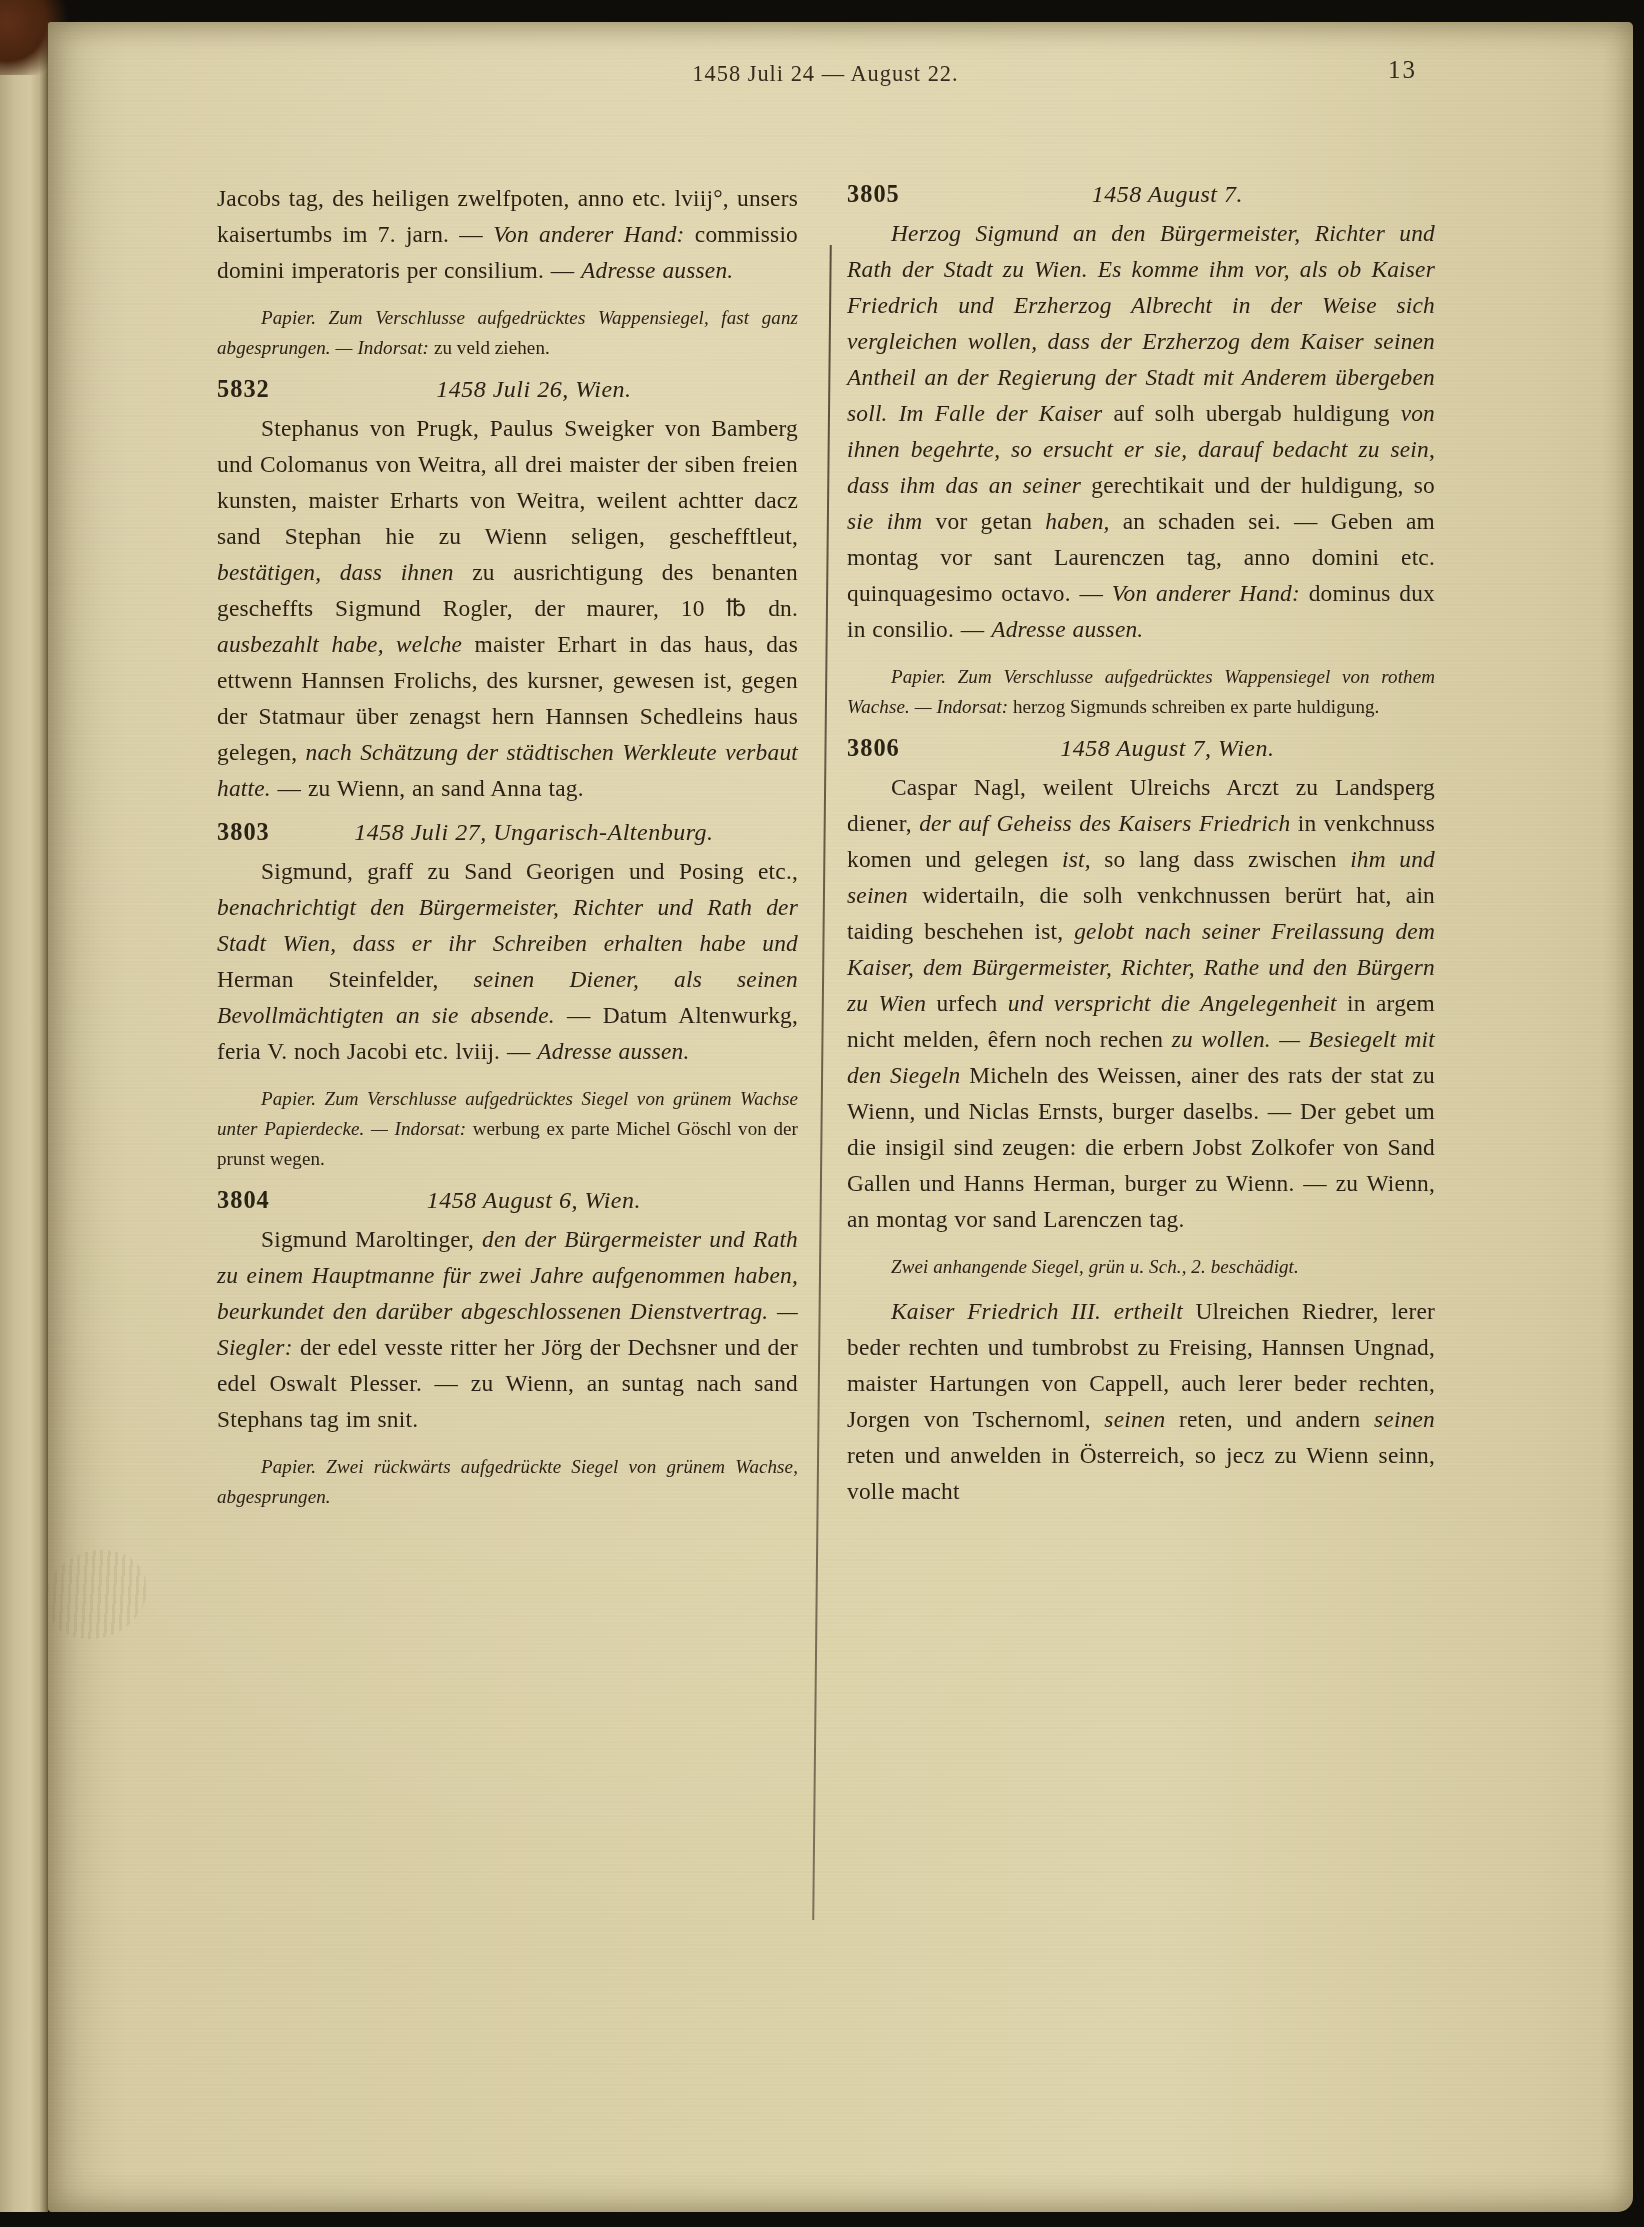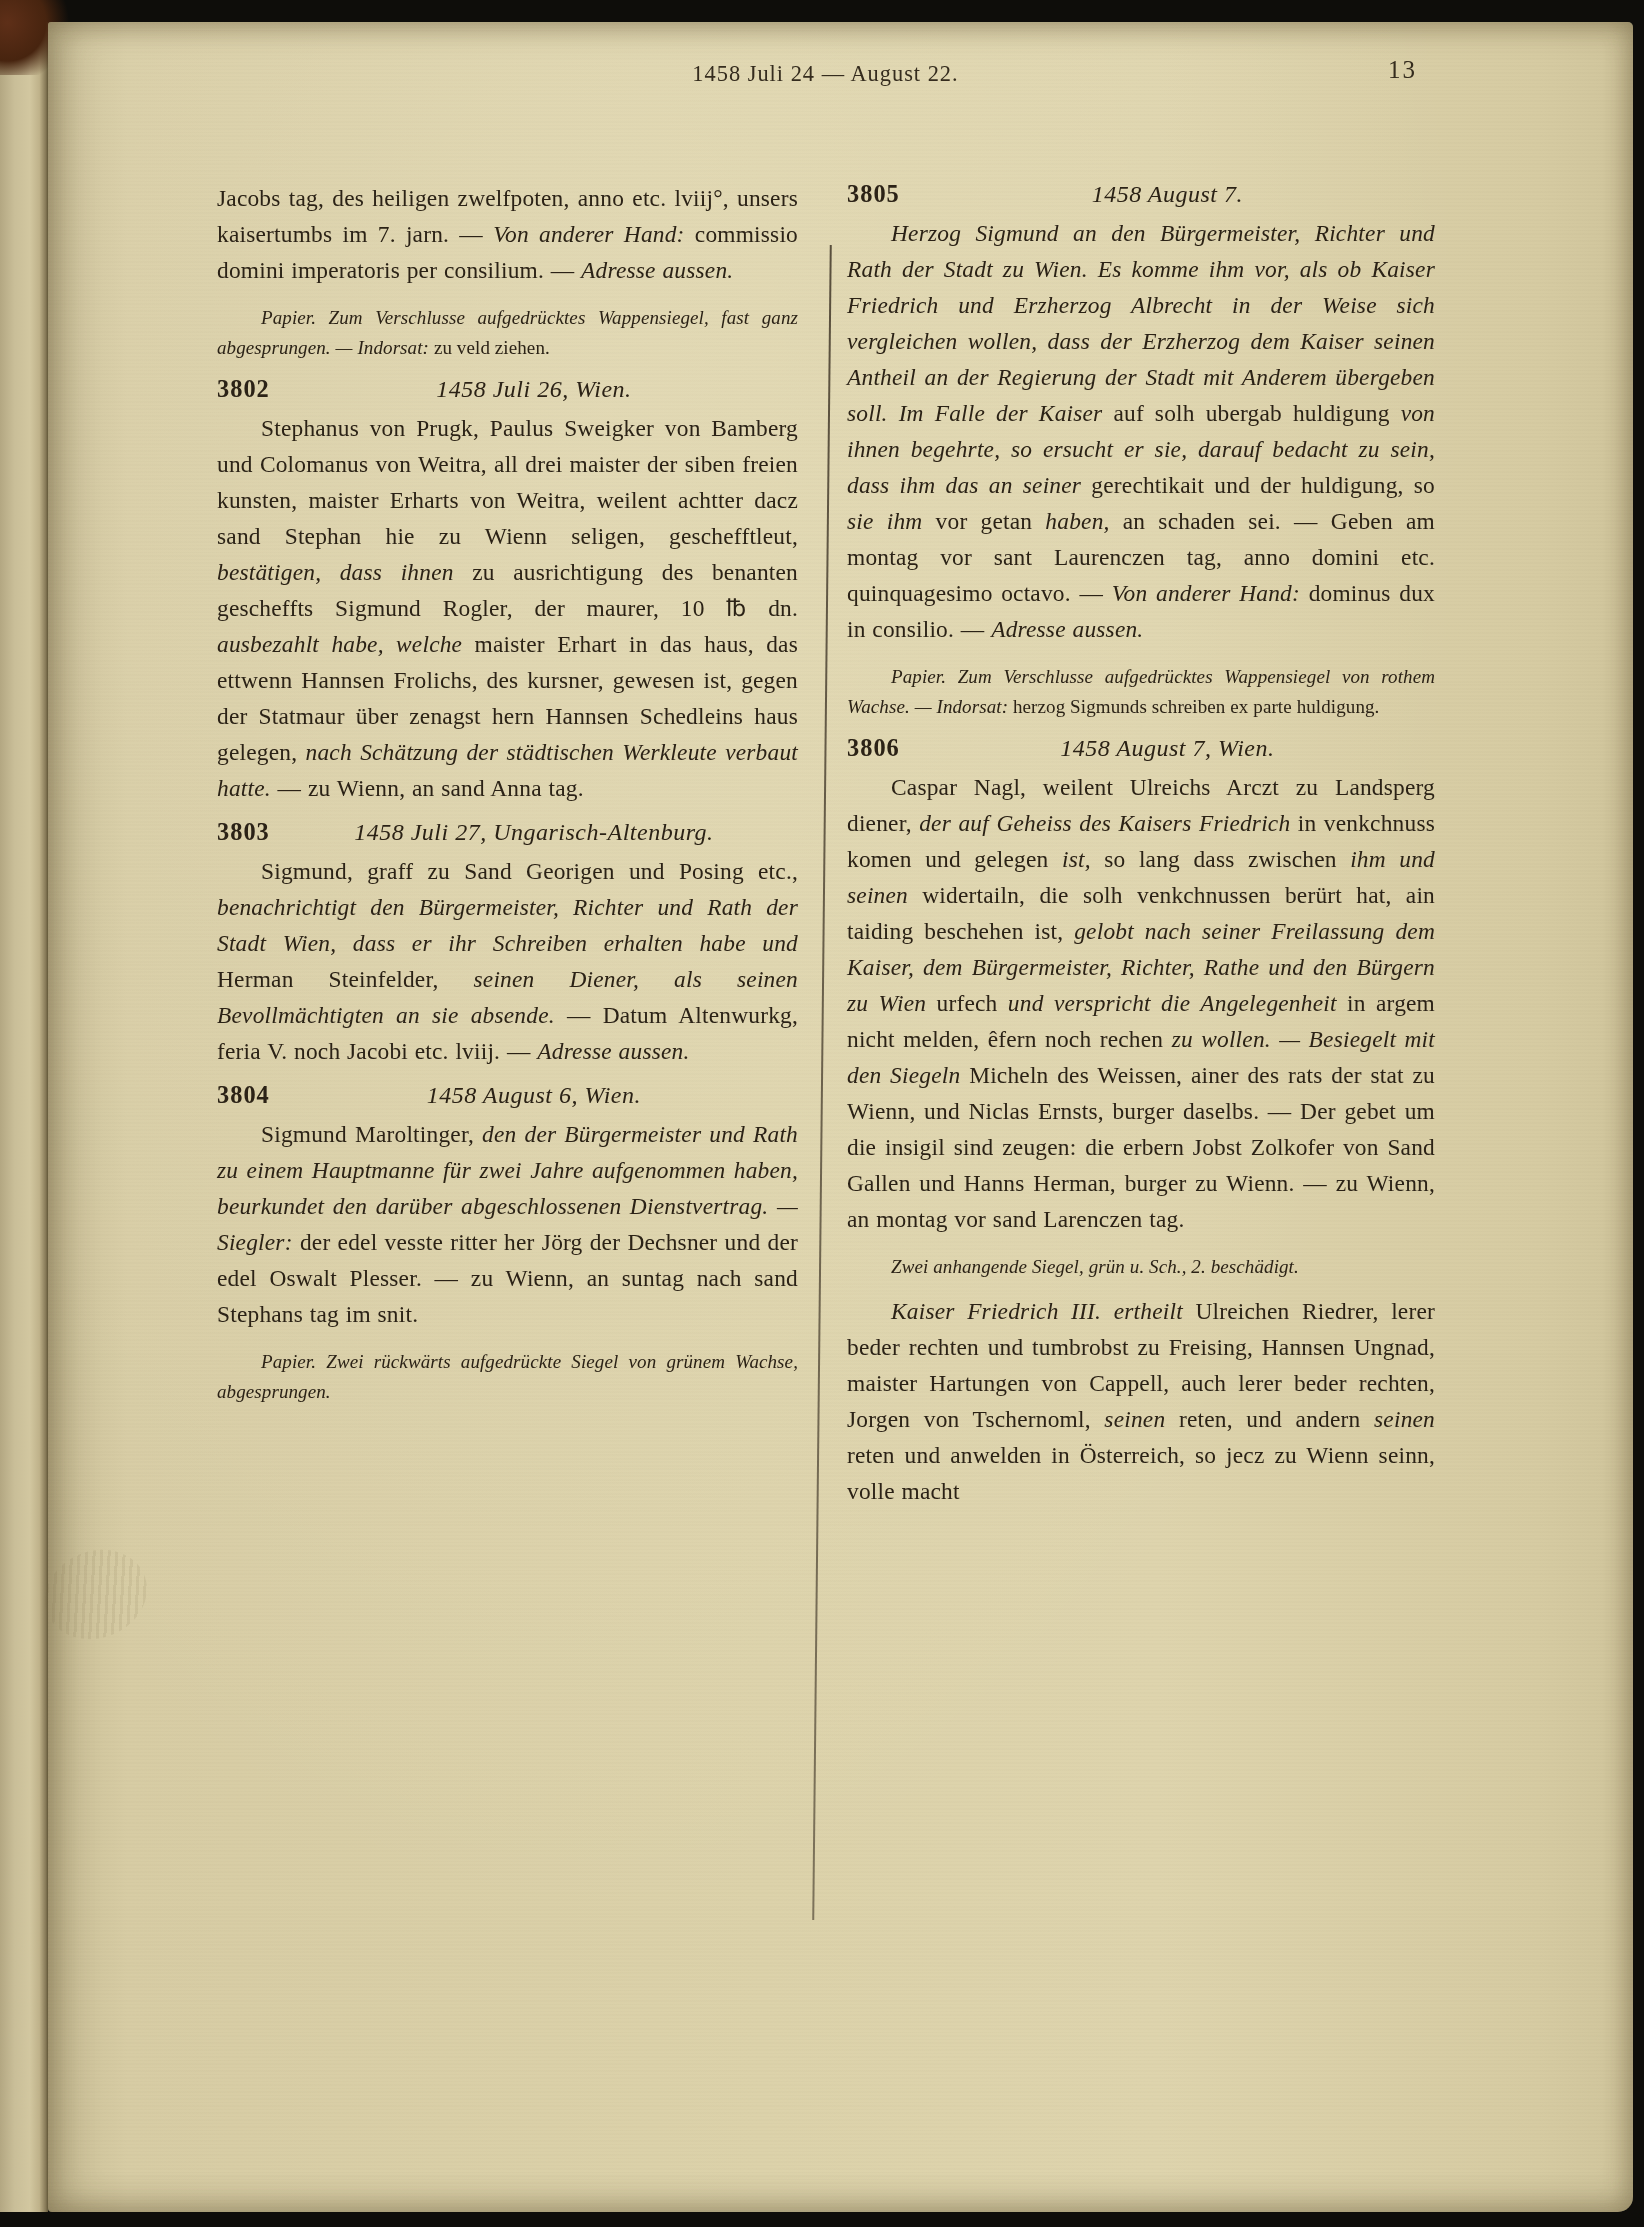--- a/index.html
+++ b/index.html
@@ -92,29 +92,30 @@
 
 <div class="running-head">1458 Juli 24 — August 22.</div>
 <div class="page-number">13</div>
 
 <div class="column-divider"></div>
 
 <div class="column col-left">
     <p class="para"><span>Jacobs tag, des heiligen zwelfpoten, anno etc. lviij°, unsers kaisertumbs im 7. jarn. — </span><span class="it">Von anderer Hand:</span><span> commissio domini imperatoris per consilium. — </span><span class="it">Adresse aussen.</span></p>
     <p class="note"><span class="it">Papier. Zum Verschlusse aufgedrücktes Wappensiegel, fast ganz abgesprungen. — Indorsat:</span><span> zu veld ziehen.</span></p>
     <div class="entry">
-      <span class="num">3802</span>
+      <span class="num">5832</span>
       <span class="date">1458 Juli 26, Wien.</span>
     </div>
     <p class="para indent"><span>Stephanus von Prugk, Paulus Sweigker von Bamberg und Colomanus von Weitra, all drei maister der siben freien kunsten, maister Erharts von Weitra, weilent achtter dacz sand Stephan hie zu Wienn seligen, geschefftleut, </span><span class="it">bestätigen, dass ihnen</span><span> zu ausrichtigung des benanten gescheffts Sigmund Rogler, der maurer, 10 ℔ dn. </span><span class="it">ausbezahlt habe, welche</span><span> maister Erhart in das haus, das ettwenn Hannsen Frolichs, des kursner, gewesen ist, gegen der Statmaur über zenagst hern Hannsen Schedleins haus gelegen, </span><span class="it">nach Schätzung der städtischen Werkleute verbaut hatte.</span><span> — zu Wienn, an sand Anna tag.</span></p>
     <div class="entry">
       <span class="num">3803</span>
       <span class="date">1458 Juli 27, Ungarisch-Altenburg.</span>
     </div>
     <p class="para indent"><span>Sigmund, graff zu Sand Georigen und Posing etc., </span><span class="it">benachrichtigt den Bürgermeister, Richter und Rath der Stadt Wien, dass er ihr Schreiben erhalten habe und</span><span> Herman Steinfelder, </span><span class="it">seinen Diener, als seinen Bevollmächtigten an sie absende.</span><span> — Datum Altenwurkg, feria V. noch Jacobi etc. lviij. — </span><span class="it">Adresse aussen.</span></p>
+    <p class="note"><span class="it">Papier. Zum Verschlusse aufgedrücktes Siegel von grünem Wachse unter Papierdecke. — Indorsat:</span><span> werbung ex parte Michel Göschl von der prunst wegen.</span></p>
     <div class="entry">
       <span class="num">3804</span>
       <span class="date">1458 August 6, Wien.</span>
     </div>
     <p class="para indent"><span>Sigmund Maroltinger, </span><span class="it">den der Bürgermeister und Rath zu einem Hauptmanne für zwei Jahre aufgenommen haben, beurkundet den darüber abgeschlossenen Dienstvertrag. — Siegler:</span><span> der edel vesste ritter her Jörg der Dechsner und der edel Oswalt Plesser. — zu Wienn, an suntag nach sand Stephans tag im snit.</span></p>
     <p class="note"><span class="it">Papier. Zwei rückwärts aufgedrückte Siegel von grünem Wachse, abgesprungen.</span></p>
   </div>
 <div class="column col-right">
     <div class="entry">
       <span class="num">3805</span>

